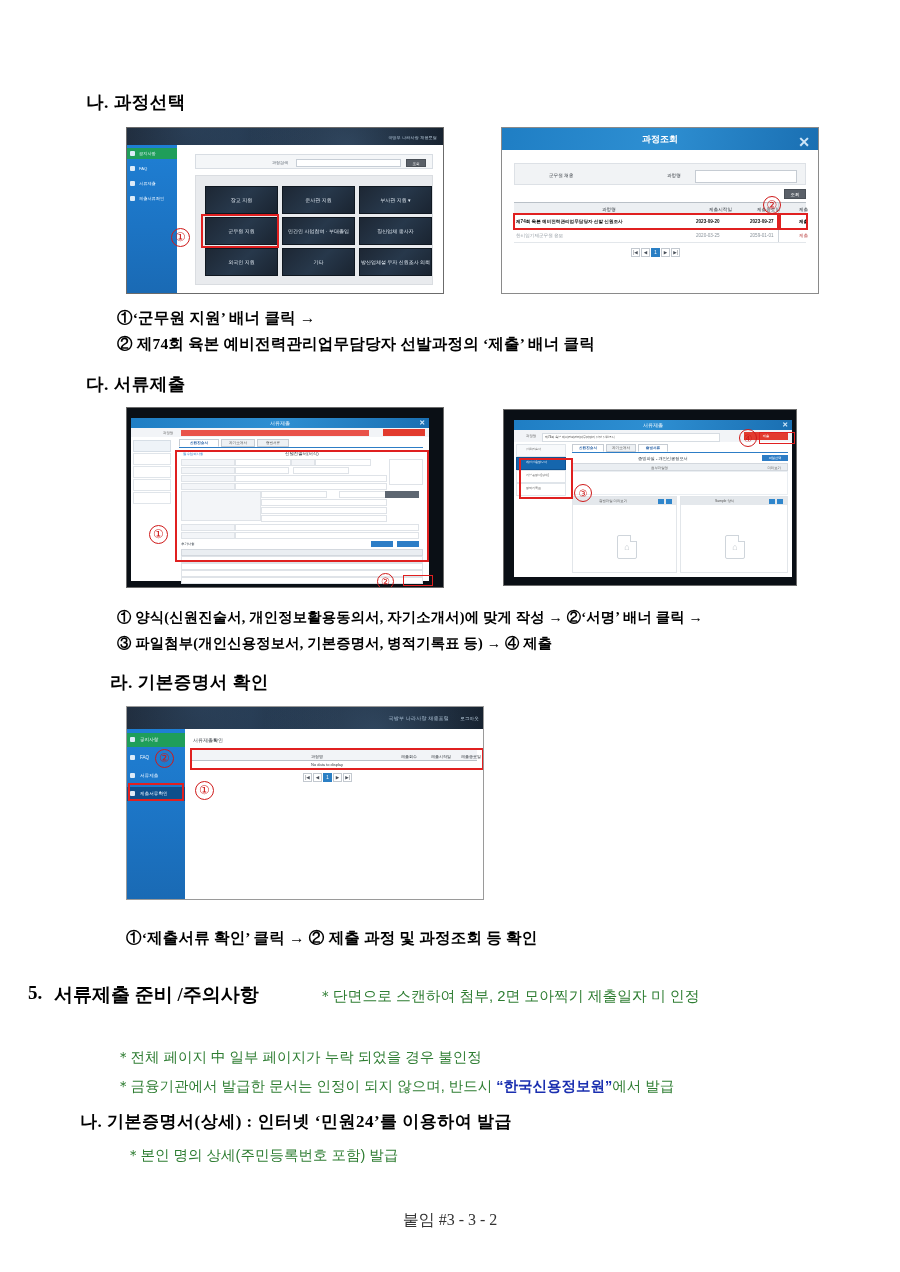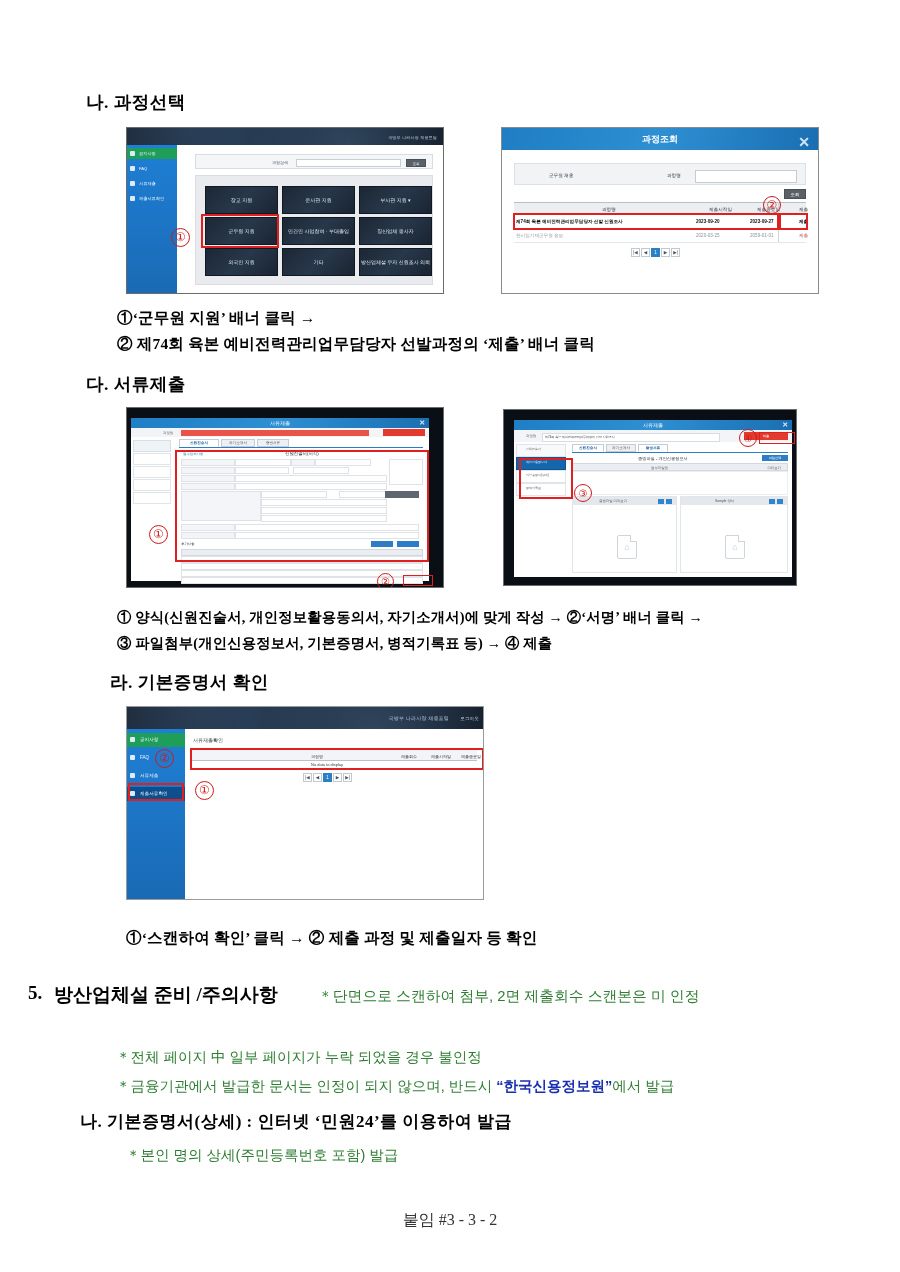--- a/index.html
+++ b/index.html
@@ -557,25 +557,25 @@
 
       <div class="redbox" style="left:5px; top:19px; right:-1px; height:22px;"></div>
     </div>
 
     <div class="redbox" style="left:1px; top:76px; width:56px; height:18px;"></div>
 
     <div class="circ" style="left:68px; top:74px; width:17px; height:17px;">①</div>
     <div class="circ" style="left:28px; top:42px; width:17px; height:17px;">②</div>
   </div>
 
-  <div class="caption" style="left:126px; top:928px;">①‘스캔하여 확인’ 클릭 → ② 제출 과정 및 제출일자 등 확인</div>
+  <div class="caption" style="left:126px; top:928px;">①‘제출서류 확인’ 클릭 → ② 제출 과정 및 과정조회 등 확인</div>
 
   <div class="hdr1" style="left:28px; top:982px;">5.</div>
-  <div class="hdr1" style="left:54px; top:982px;">방산업체설 준비 /주의사항</div>
-  <div class="green" style="left:318px; top:987px; font-size:14.8px;">＊단면으로 스캔하여 첨부, 2면 제출회수 스캔본은 미 인정</div>
+  <div class="hdr1" style="left:54px; top:982px;">서류제출 준비 /주의사항</div>
+  <div class="green" style="left:318px; top:987px; font-size:14.8px;">＊단면으로 스캔하여 첨부, 2면 모아찍기 제출일자 미 인정</div>
 
   <div class="green" style="left:116px; top:1077px;">
     <span>＊금융기관에서 발급한 문서는 인정이 되지 않으며, 반드시 </span><span class="blue-b">“한국신용정보원”</span><span>에서 발급</span>
   </div>
   <div class="green" style="left:116px; top:1048px;">＊전체 페이지 中 일부 페이지가 누락 되었을 경우 불인정</div>
 
   <div class="hdr2" style="left:80px; top:1110px; font-size:17px;">나. 기본증명서(상세) : 인터넷 ‘민원24’를 이용하여 발급</div>
   <div class="green" style="left:126px; top:1146px;">＊본인 명의 상세(주민등록번호 포함) 발급</div>
 
   <div class="footer" style="top:1210px;">붙임 #3 - 3 - 2</div>

